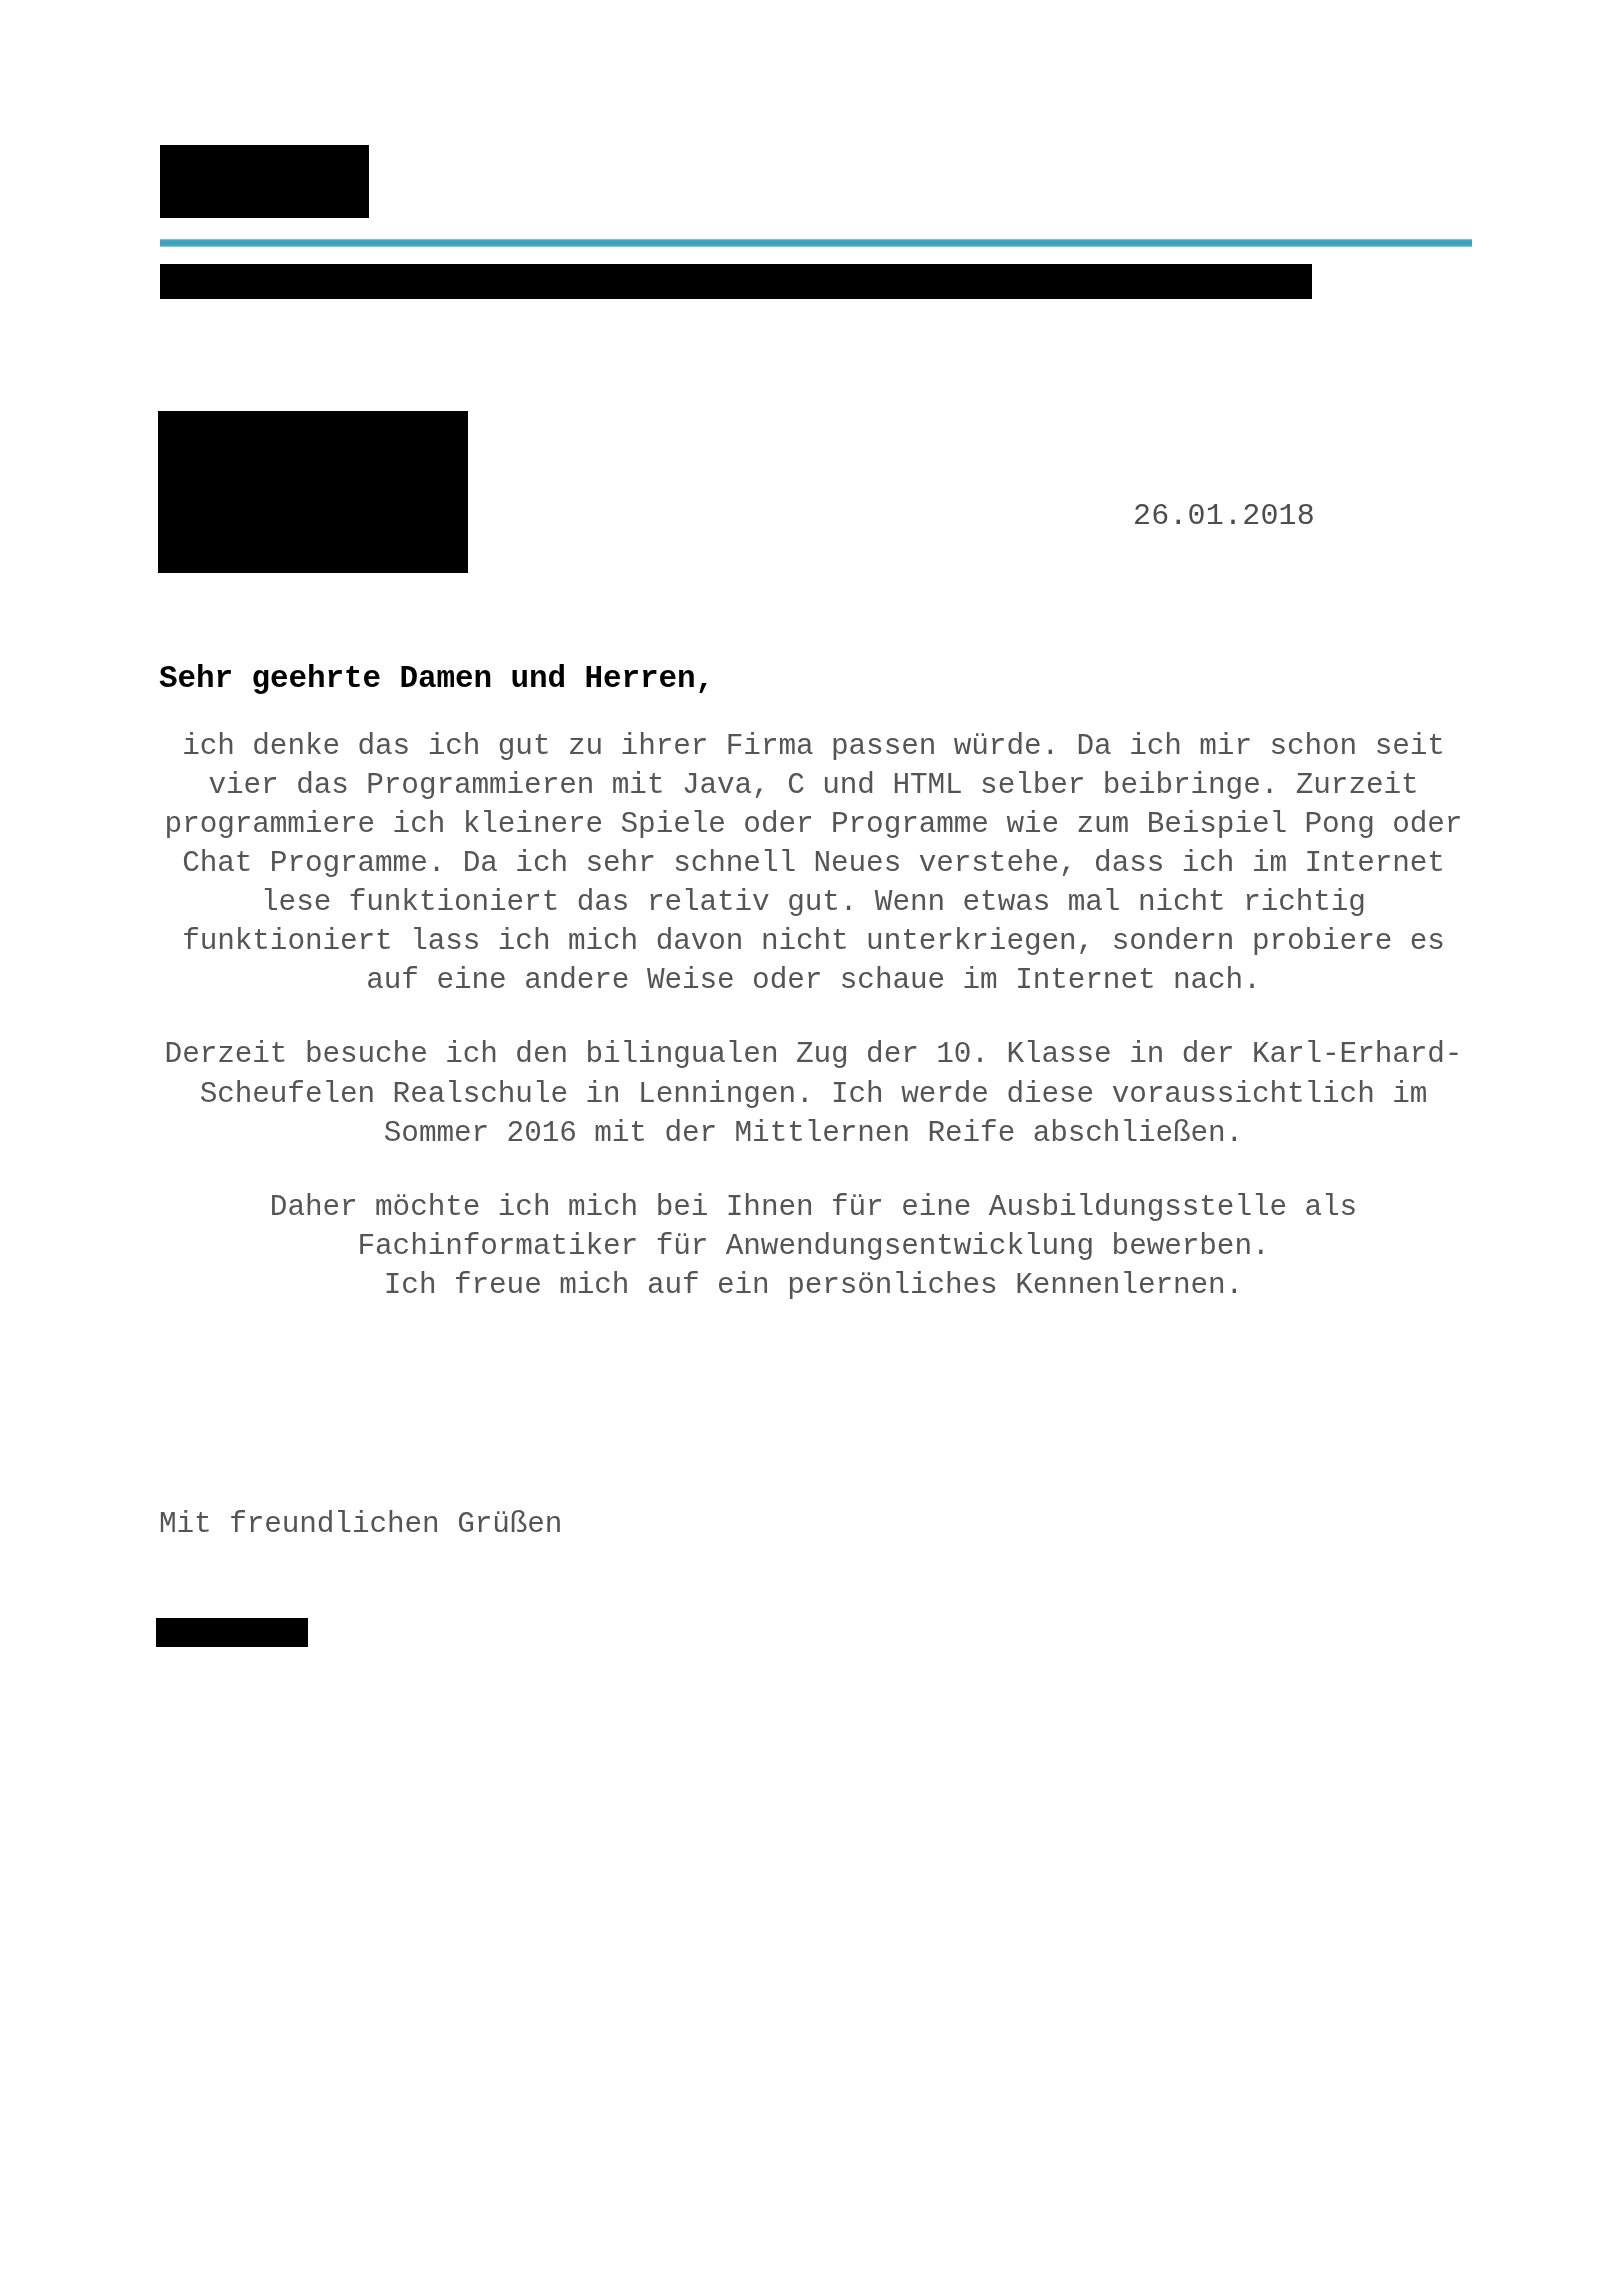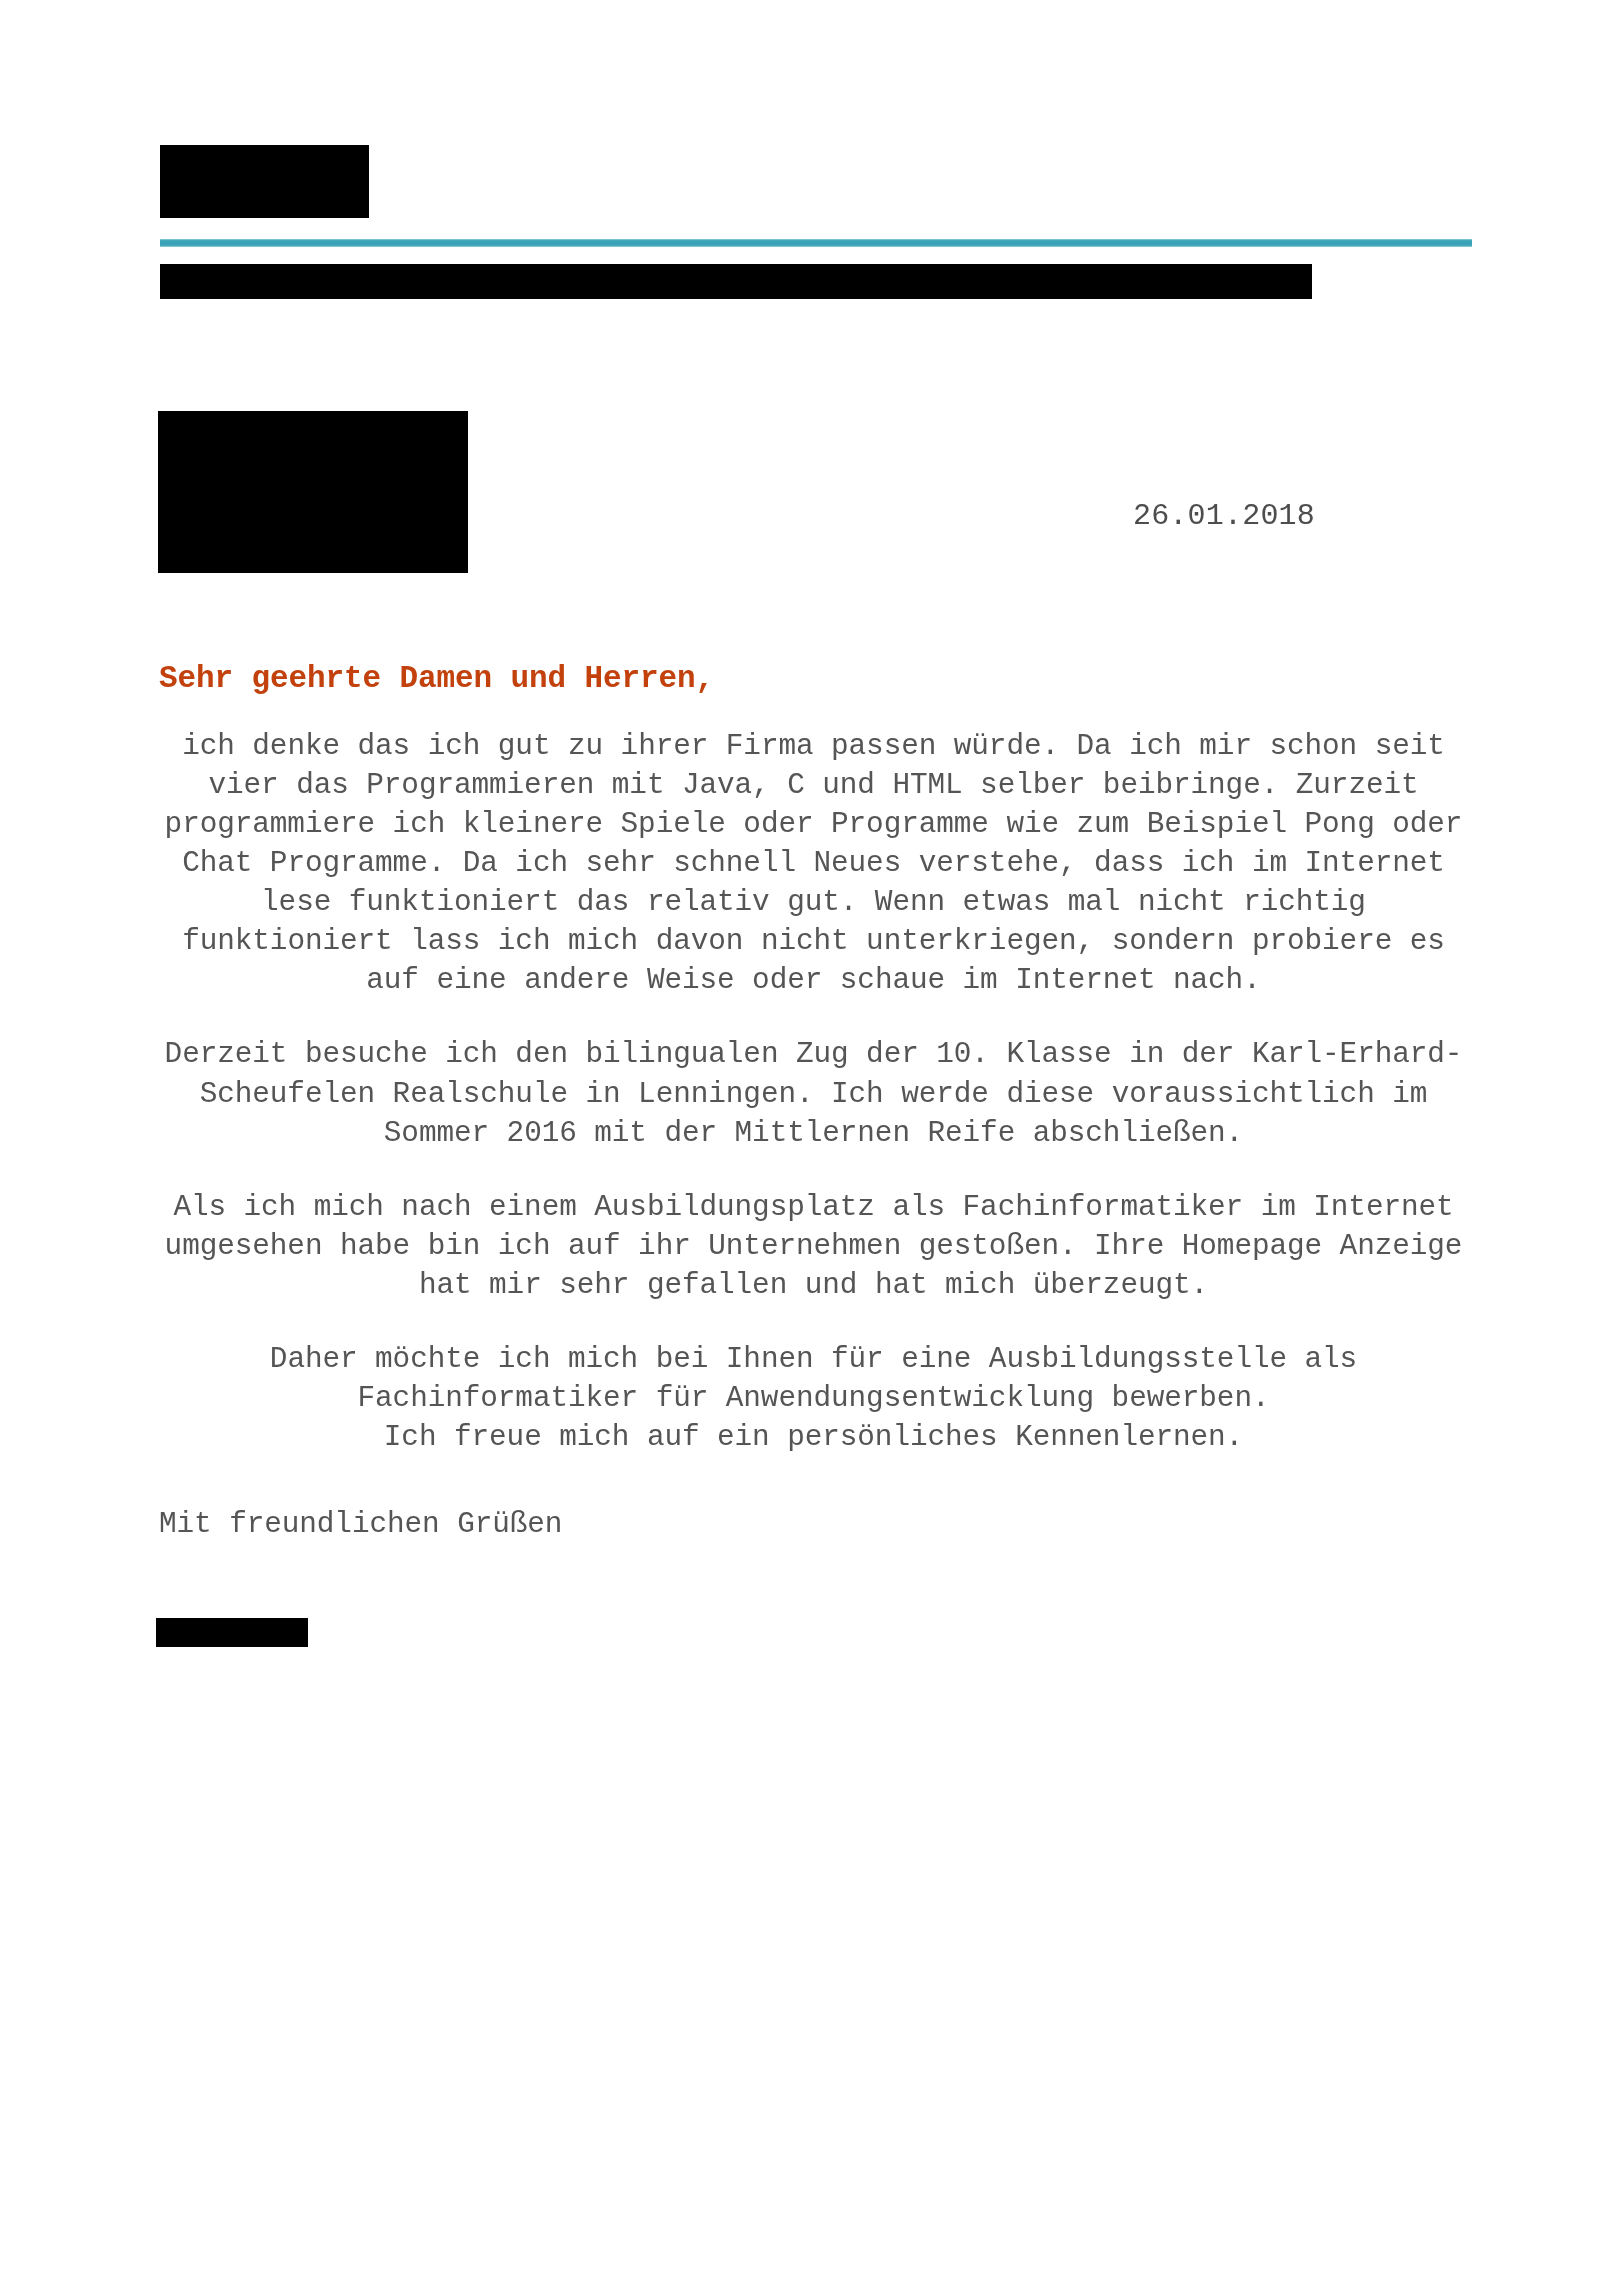--- a/index.html
+++ b/index.html
@@ -63,21 +63,21 @@
   .letter-body {
     position: absolute;
     left: 159px;
     top: 661px;
     width: 1309px;
   }
 
   .salutation {
     font-weight: bold;
     font-size: 31px;
-    color: #c2410c;
+    color: #000000;
     font-stretch: condensed;
     letter-spacing: -0.1px;
     margin: 0 0 30px 0;
     line-height: 1.15;
   }
 
   .para {
     font-size: 29.4px;
     line-height: 1.33;
     color: #555555;
@@ -118,21 +118,20 @@
   <div class="date">26.01.2018</div>
 
   <div class="letter-body">
 
     <p class="salutation">Sehr geehrte Damen und Herren,</p>
 
     <p class="para">ich denke das ich gut zu ihrer Firma passen würde. Da ich mir schon seit vier das Programmieren mit Java, C und HTML selber beibringe. Zurzeit programmiere ich kleinere Spiele oder Programme wie zum Beispiel Pong oder Chat Programme. Da ich sehr schnell Neues verstehe, dass ich im Internet lese funktioniert das relativ gut. Wenn etwas mal nicht richtig funktioniert lass ich mich davon nicht unterkriegen, sondern probiere es auf eine andere Weise oder schaue im Internet nach.</p>
 
     <p class="para">Derzeit besuche ich den bilingualen Zug der 10. Klasse in der Karl-Erhard-Scheufelen Realschule in Lenningen. Ich werde diese voraussichtlich im Sommer 2016 mit der Mittlernen Reife abschließen.</p>
 
-    <p class="para">Als ich mich nach einem Ausbildungsplatz als Fachinformatiker im Internet umgesehen habe bin ich auf ihr Unternehmen gestoßen. Ihre Homepage Anzeige hat mir sehr gefallen und hat mich überzeugt.</p>
 
     <p class="para">Daher möchte ich mich bei Ihnen für eine Ausbildungsstelle als Fachinformatiker für Anwendungsentwicklung bewerben.
 Ich freue mich auf ein persönliches Kennenlernen.</p>
 
   </div>
 
   <div class="closing">Mit freundlichen Grüßen</div>
 
   <div class="redaction" id="redact-signature"></div>
 

